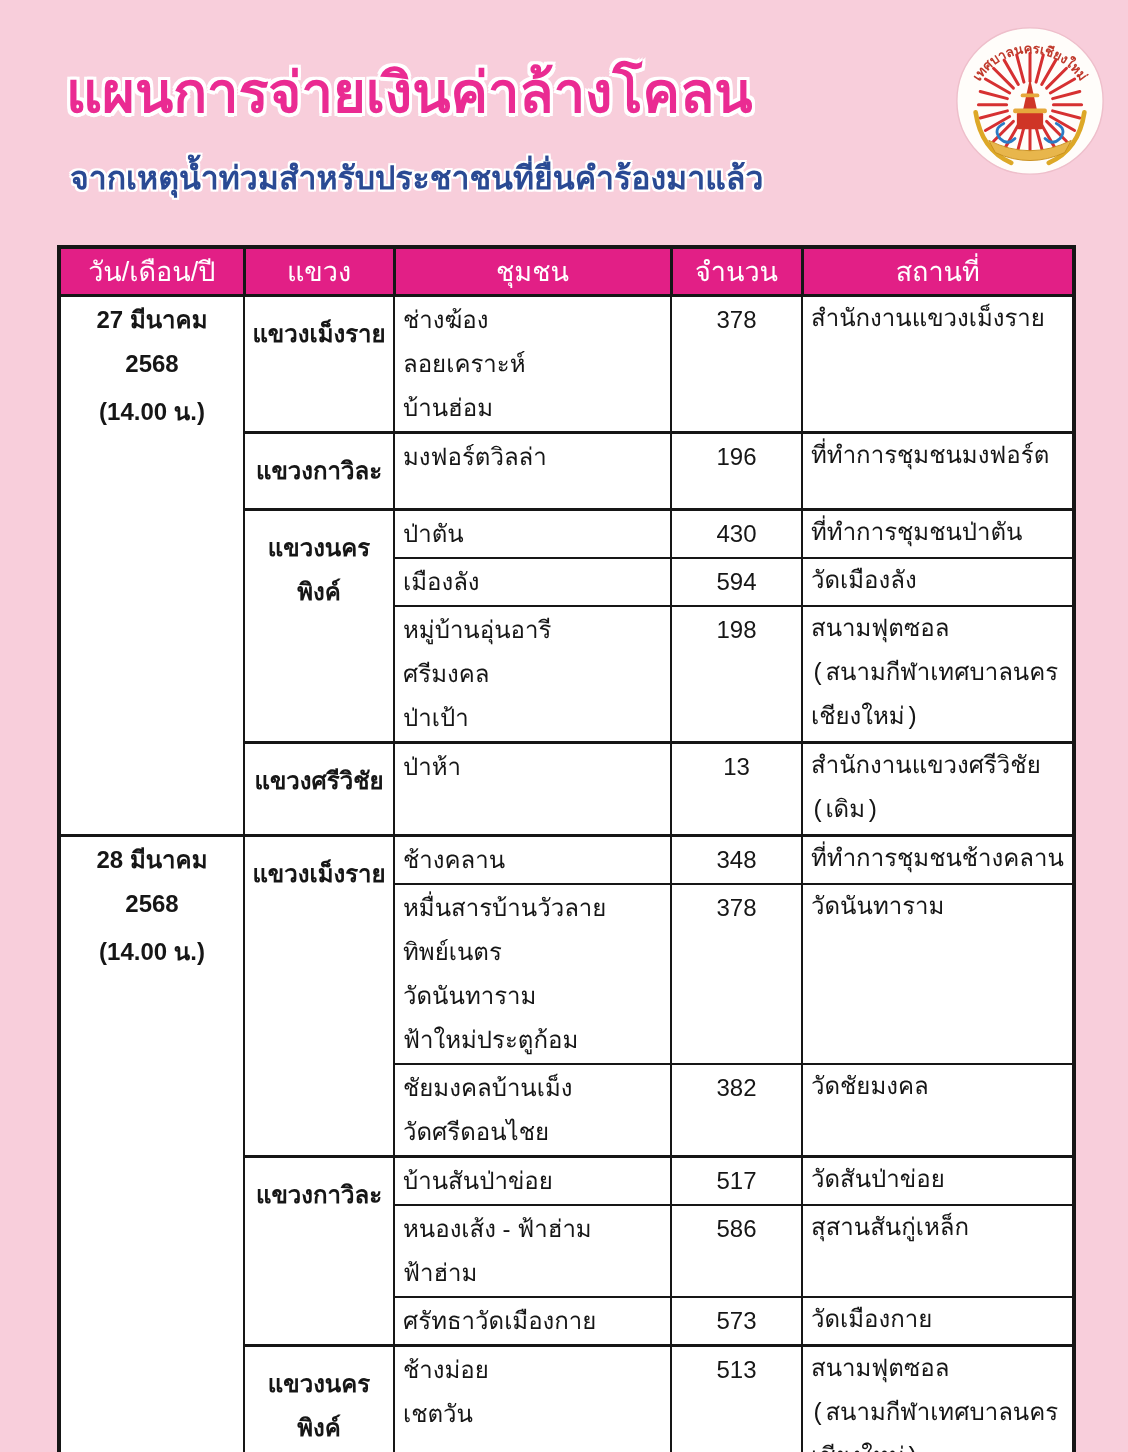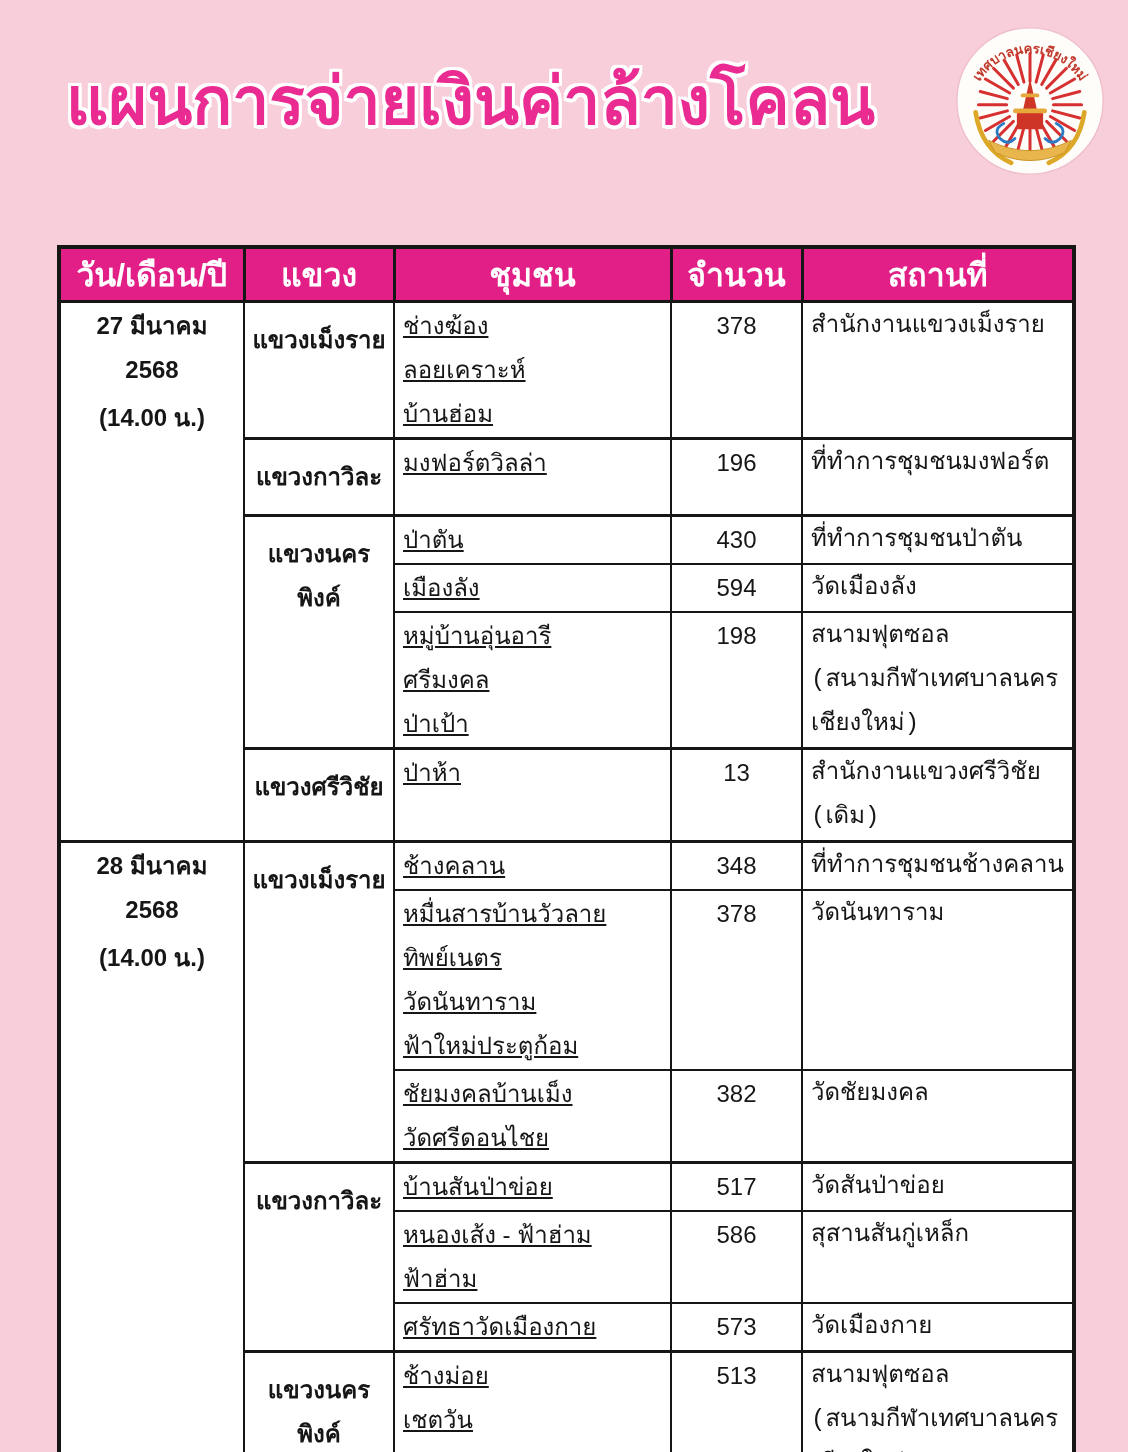--- a/index.html
+++ b/index.html
@@ -7,53 +7,53 @@
     --header-magenta:#e21f86; --header-text:#ffffff; --table-border:#161616;
     --cell-text:#161616; --footer-text:#4e4c56; --seal-red:#d63031; --seal-gold:#dda827;
   }
   *{box-sizing:border-box; margin:0; padding:0;}
   html,body{width:1128px; background:var(--background-pink,#f8cedb);}
   body{font-family:"Liberation Sans",sans-serif;}
   .page{position:relative; width:1128px; height:1452px; overflow:hidden;}
 
   .title{
     position:absolute; left:66px; top:48px; width:900px;
-    font-size:66px; font-weight:800; color:var(--title-pink,#ea2b92);
+    font-size:56px; font-weight:800; color:var(--title-pink,#ea2b92);
     text-shadow:-3px -3px 0 #fff,3px -3px 0 #fff,-3px 3px 0 #fff,3px 3px 0 #fff,
                 -3px 0 0 #fff,3px 0 0 #fff,0 -3px 0 #fff,0 4px 0 #fff;
   }
   .subtitle{
     position:absolute; left:70px; top:152px; width:860px;
     font-size:32px; font-weight:700; color:var(--subtitle-blue,#2a4a94);
     text-shadow:-2px -2px 0 #fff,2px -2px 0 #fff,-2px 2px 0 #fff,2px 2px 0 #fff,
                 -2px 0 0 #fff,2px 0 0 #fff,0 -2px 0 #fff,0 2px 0 #fff;
   }
   .seal{position:absolute; right:20px; top:26px; width:156px; height:150px;}
 
   table.sched{
     position:absolute; left:57px; top:245px; width:1015px;
     border-collapse:collapse; table-layout:fixed;
     border:4px solid var(--table-border,#161616);
     background:#fff;
   }
   th{
     background:var(--header-magenta,#e21f86); color:var(--header-text,#fff);
-    font-size:32px; font-weight:700; height:48px; text-align:center;
+    font-size:27px; font-weight:400; height:48px; text-align:center;
     border:3px solid var(--table-border,#161616);
   }
   td{
     border:2px solid var(--table-border,#161616);
     font-size:24px; color:var(--cell-text,#161616);
     line-height:44px; vertical-align:top; padding:1px 8px;
     white-space:pre-line; background:#fff;
   }
   td.bt-thick{border-top-width:3px;}
   td.c-date{text-align:center; font-weight:700;}
   td.c-khwaeng{text-align:center; font-weight:700; padding:15px 4px;}
-  td.c-comm{text-align:left;text-decoration:underline;}
+  td.c-comm{text-align:left;}
   td.c-count{text-align:center;}
   td.c-loc{text-align:left;font-family:Liberation Mono, monospace;}
   .time-line{margin-top:4px;}
 
   .footer-note{
     position:absolute; right:58px; top:1384px;
     font-size:26px; color:var(--footer-text,#4e4c56);
   }
 
   .seal-circle{fill:#fffdfa; stroke:#eebfcb; stroke-width:1.5;}
@@ -64,20 +64,21 @@
   .seal-shrine-gold{fill:#e6a93c;}
   .seal-cloud{fill:none; stroke:#2b7bc4; stroke-width:3; stroke-linecap:round;}
   .seal-ribbon{fill:#e8b64c; stroke:#c98f1e; stroke-width:1;}
 </style>
 </head>
 <body>
 
 <div class="page">
 
   <div class="title">แผนการจ่ายเงินค่าล้างโคลน</div>
+  <div class="subtitle">จากเหตุน้ำท่วมสำหรับประชาชนที่ยื่นคำร้องมาแล้ว</div>
 
   <div class="seal">
     <svg viewBox="0 0 160 160" width="156" height="150">
       <defs>
         <path id="arcPath" d="M 17,92 A 63 63 0 0 1 143,92"></path>
       </defs>
       <circle class="seal-circle" cx="80" cy="80" r="78"></circle>
       <g>
           <line x1="105.0" y1="84.0" x2="135.0" y2="84.0" class="seal-ray"></line>
           <line x1="104.1" y1="90.5" x2="133.1" y2="98.2" class="seal-ray"></line>

